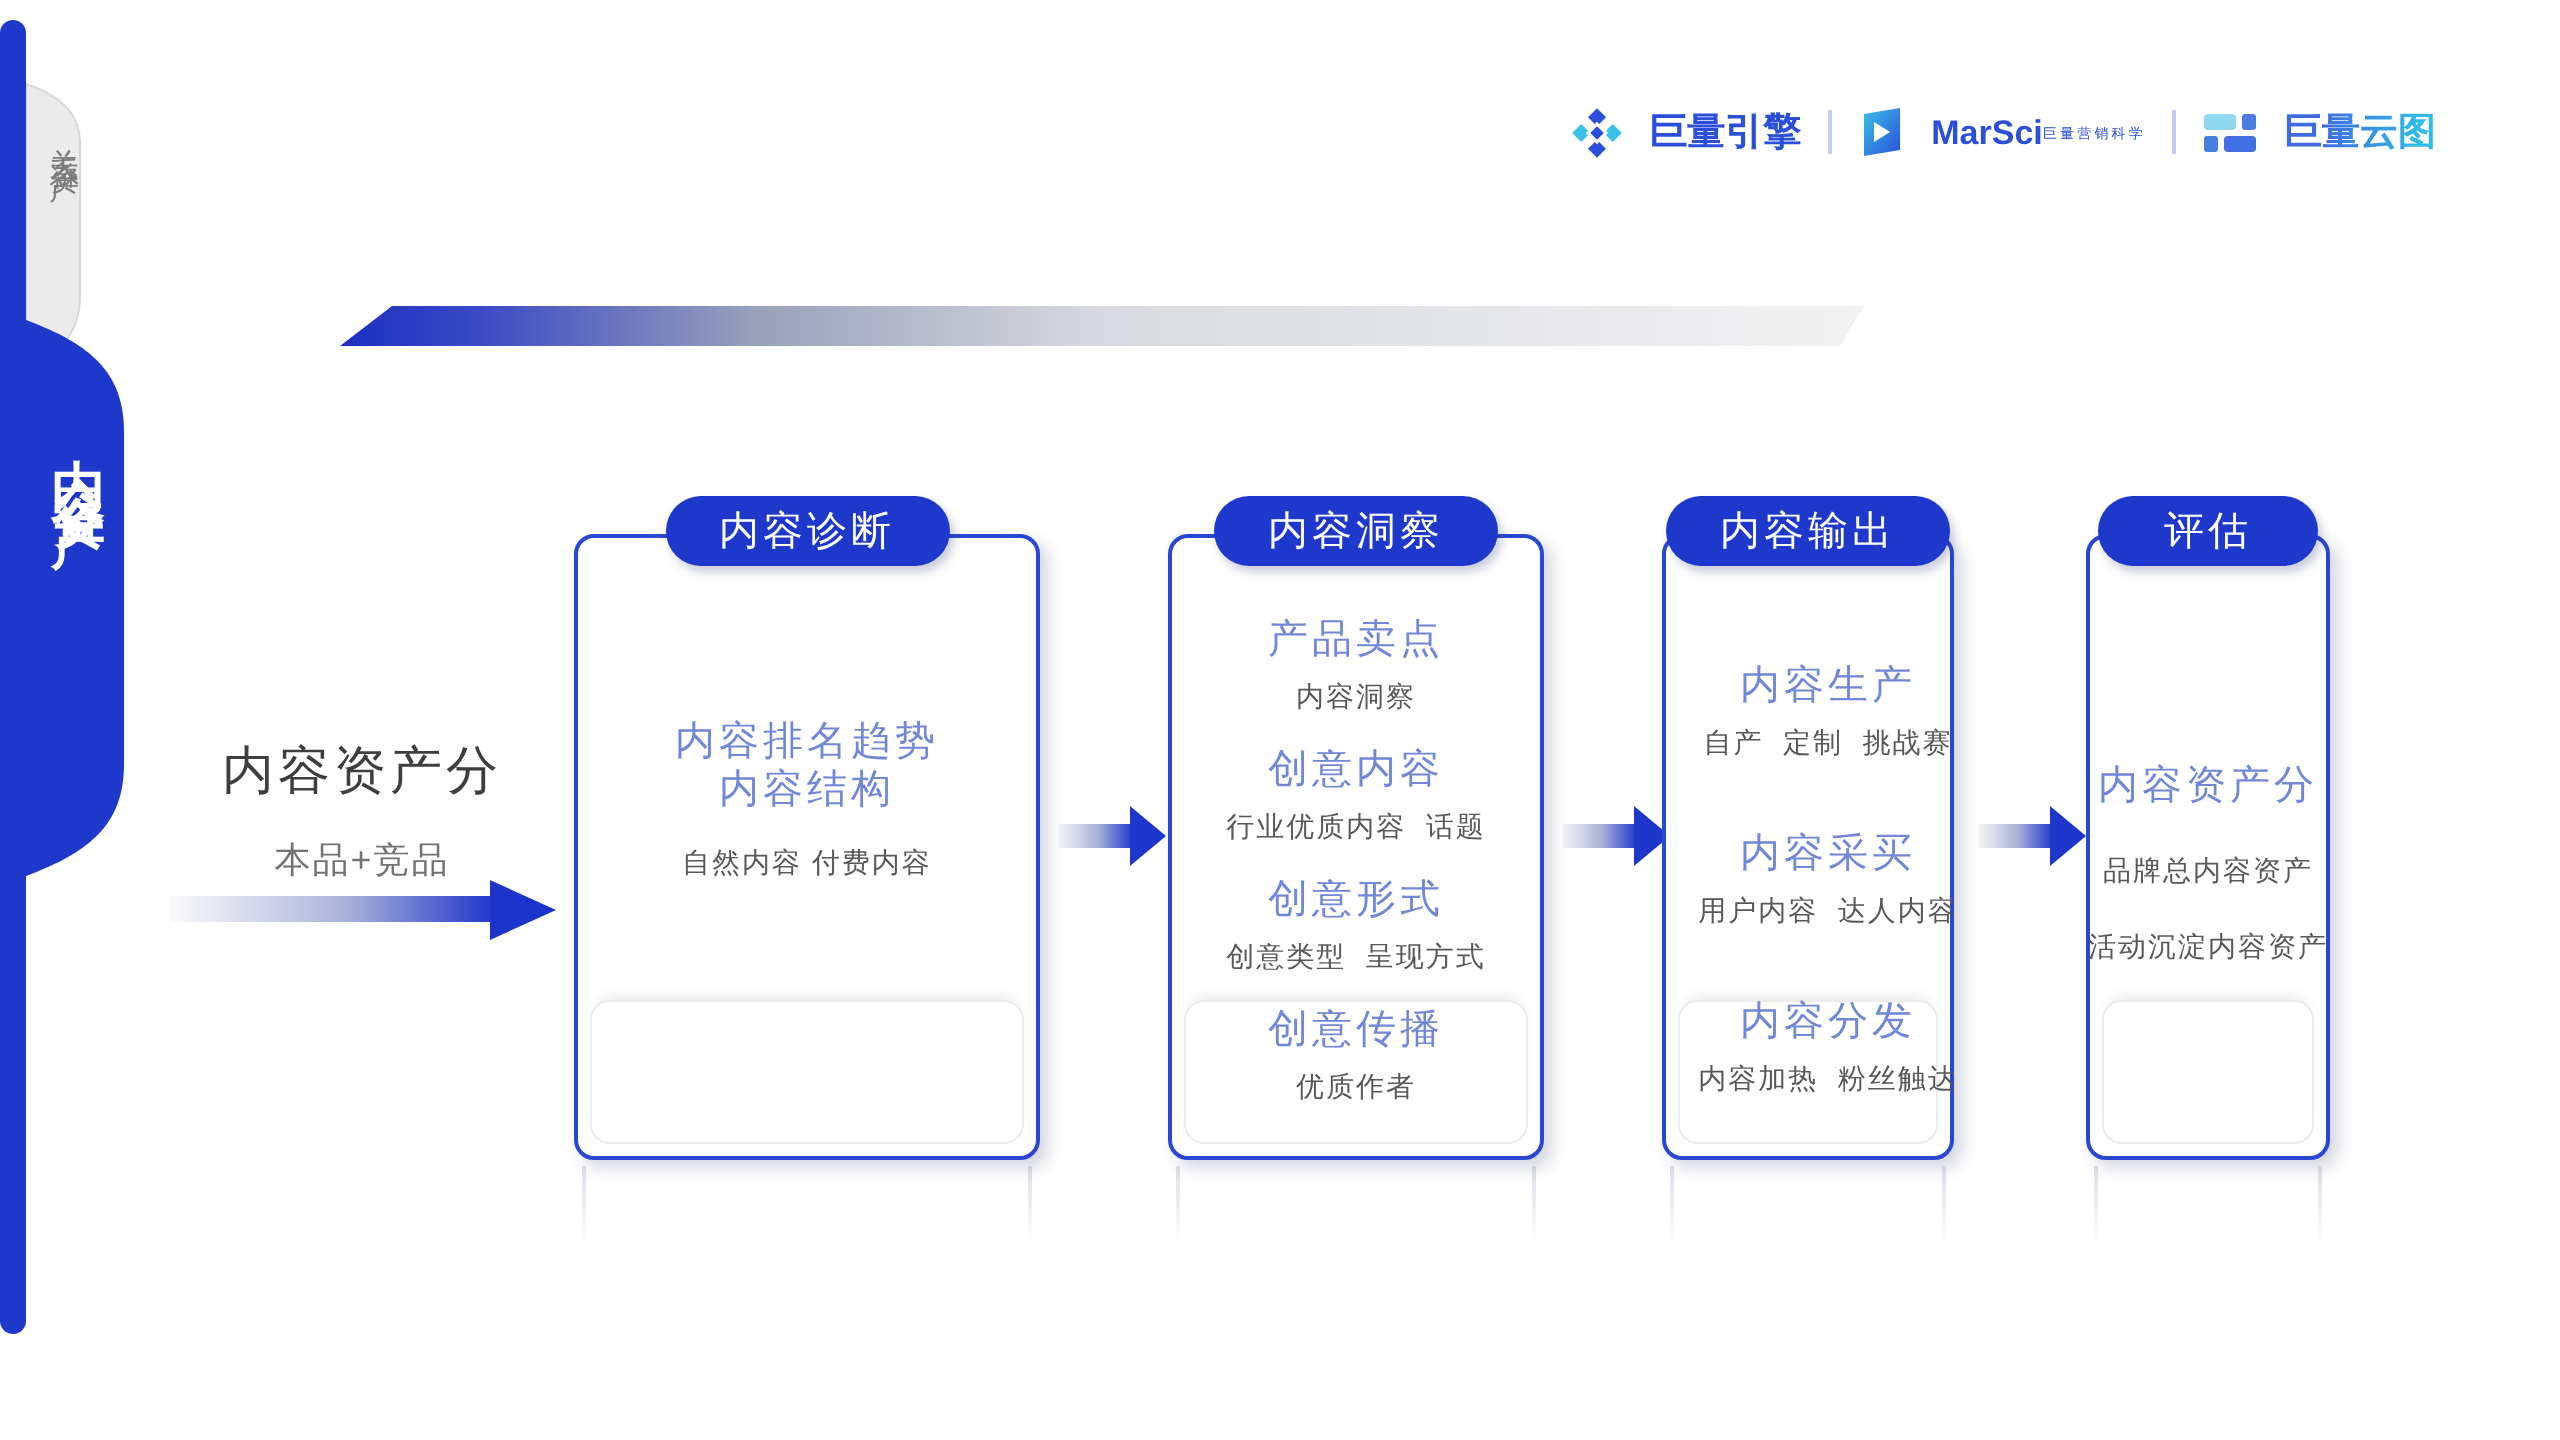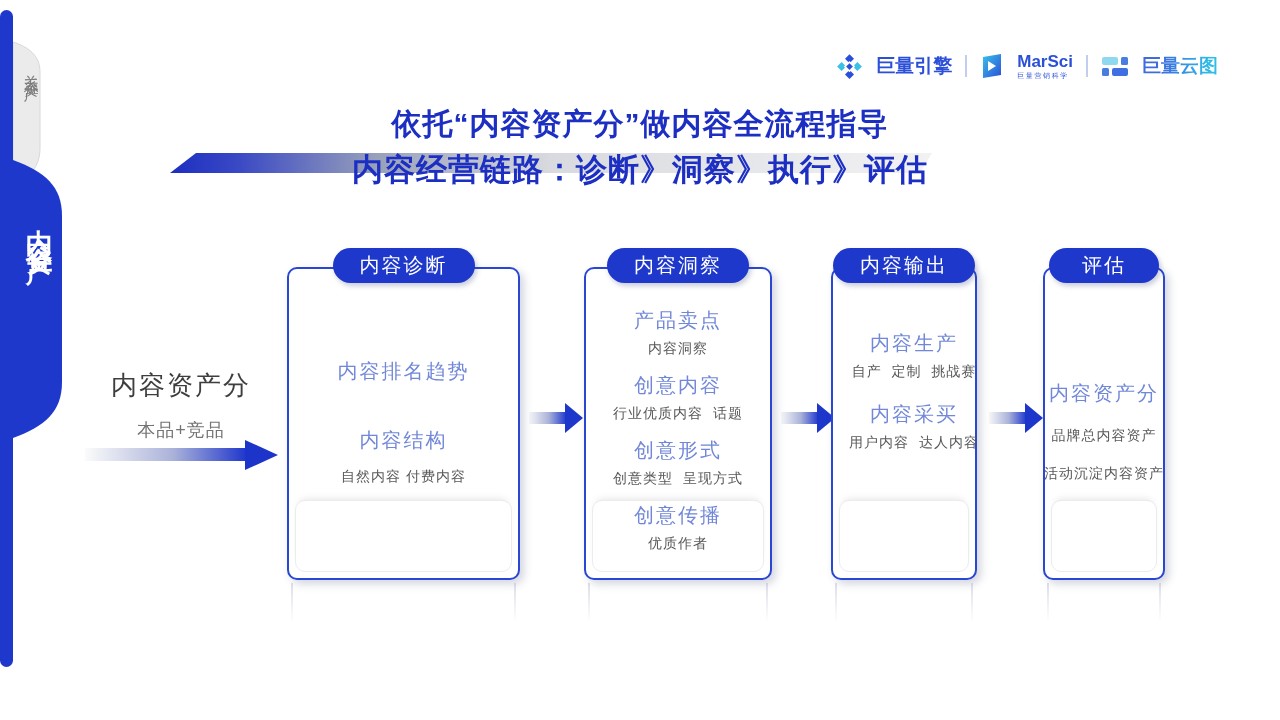--- a/index.html
+++ b/index.html
@@ -14,21 +14,21 @@
   #tab-inactive-label { left:21px; top:62px; font-size:15px; color:#7c7c7c; }
   #tab-active-label   { left:21px; top:208px; font-size:27px; font-weight:bold; color:#ffffff; letter-spacing:9px;}
 
   
   #logos { position:absolute; top:50px; right:62px; height:32px; display:flex;
            align-items:center; gap:13px; }
   .logo-text { font-size:19px; font-weight:bold; color:#2b4fd8; white-space:nowrap; }
   .logo-divider { width:2px; height:22px; background:#c2cdef; }
   .grad-text { background:linear-gradient(90deg,#3e6be0 25%,#2fbde8 90%);
                -webkit-background-clip:text; background-clip:text; color:transparent; }
-  #marsci-block { display:flex; flex-direction:column; line-height:1; }
+  #marsci-block { display:flex; flex-direction:row; line-height:1;align-items:center; }
   #marsci-sub { font-size:7px; color:#2b4fd8; letter-spacing:1.6px; margin-top:2px; white-space:nowrap;}
 
   
   #title-block { position:absolute; left:120px; top:104px; width:1040px;
                  text-align:center; z-index:2; }
   #title-line1 { font-size:30px; font-weight:bold; color:#1c2fc2; letter-spacing:1px; }
   #title-line2 { font-size:31px; font-weight:bold; color:#1c2fc2; letter-spacing:1px; margin-top:4px;}
   #title-deco { position:absolute; left:170px; top:153px; width:762px; height:20px; z-index:1;
                 background:linear-gradient(90deg,#1c2ec2 0%,#3a49c4 9%,#98a0ba 27%,#d8dadf 50%,#f2f2f3 100%);
                 clip-path:polygon(26px 0,100% 0,calc(100% - 12px) 100%,0 100%); }
@@ -62,23 +62,23 @@
            white-space:nowrap; z-index:3; box-shadow:2px 3px 5px rgba(40,50,110,.25); }
   .col4 .badge { padding:0 33px; }
   .box { position:absolute; top:19px; left:0; right:0; height:313px; background:#fff;
          border:2px solid #2a47d3; border-radius:10px;
          box-shadow:4px 4px 8px rgba(60,70,110,.22); }
   .inner-card { position:absolute; left:6px; right:6px; top:231px; bottom:6px;
                 background:#fff; border:1px solid #ececec; border-radius:10px;
                 box-shadow:0 -5px 8px -5px rgba(0,0,0,.13); z-index:1; }
   .sections { position:relative; z-index:2; display:flex; flex-direction:column;
               align-items:center; text-align:center; }
-  .col1 .sections { padding-top:90px; row-gap:45px; }
+  .col1 .sections { padding-top:90px; }
   .col2 .sections { padding-top:39px; row-gap:17px; }
-  .col3 .sections { padding-top:62px; row-gap:23px;padding-left:20px; }
+  .col3 .sections { padding-top:62px; row-gap:36px;padding-left:20px; }
   .col4 .sections { padding-top:112px; row-gap:22px; }
   .section .heading { font-size:20px; font-weight:normal; color:#7187d8;
                       letter-spacing:2px; line-height:24px; }
   .section .sub { font-size:14px; color:#58585a; line-height:16px; margin-top:8px;
                   white-space:pre; letter-spacing:1px; }
   .col1 .section .sub { margin-top:16px; }
   .section .sub:first-child { margin-top:0;text-align:right; }
   .reflection { position:absolute; left:4px; right:4px; top:335px; height:46px;
                 border:2px solid #9aa3c0; border-top:none; border-radius:0 0 10px 10px;
                 opacity:.35; -webkit-mask-image:linear-gradient(#000,transparent 85%);
@@ -128,24 +128,20 @@
     <svg width="28" height="24" viewBox="0 0 28 24">
       <rect x="1" y="3" width="16" height="8" rx="2" fill="#8fd9f0"></rect>
       <rect x="20" y="3" width="7" height="8" rx="1.5" fill="#4a7de0"></rect>
       <rect x="1" y="14" width="7" height="8" rx="1.5" fill="#4a7de0"></rect>
       <rect x="11" y="14" width="16" height="8" rx="2" fill="#3f6fe0"></rect>
     </svg>
     <span class="logo-text grad-text">巨量云图</span>
   </div>
 
   <div id="title-deco"></div>
-  <div id="title-block">
-    <div id="title-line1">依托“内容资产分”做内容全流程指导</div>
-    <div id="title-line2">内容经营链路：诊断》洞察》执行》评估</div>
-  </div>
 
   <div id="input-label">
     <div class="main">内容资产分</div>
     <div class="sub">本品+竞品</div>
   </div>
   <div id="big-arrow" class="arrow">
     <div class="bar"></div>
       <div class="head"></div>
   </div>
 
@@ -209,20 +205,24 @@
           <div class="inner-card"></div>
           <div class="sections">
             <div class="section">
               <div class="heading">内容生产</div>
               <div class="sub">自产  定制  挑战赛</div>
             </div>
             <div class="section">
               <div class="heading">内容采买</div>
               <div class="sub">用户内容  达人内容</div>
             </div>
+            <div class="section">
+              <div class="heading">内容分发</div>
+              <div class="sub">内容加热  粉丝触达</div>
+            </div>
           </div>
         </div>
         <div class="badge">内容输出</div>
         <div class="reflection"></div>
       </div>
       <div class="column col4">
         <div class="box">
           <div class="inner-card"></div>
           <div class="sections">
             <div class="section">

